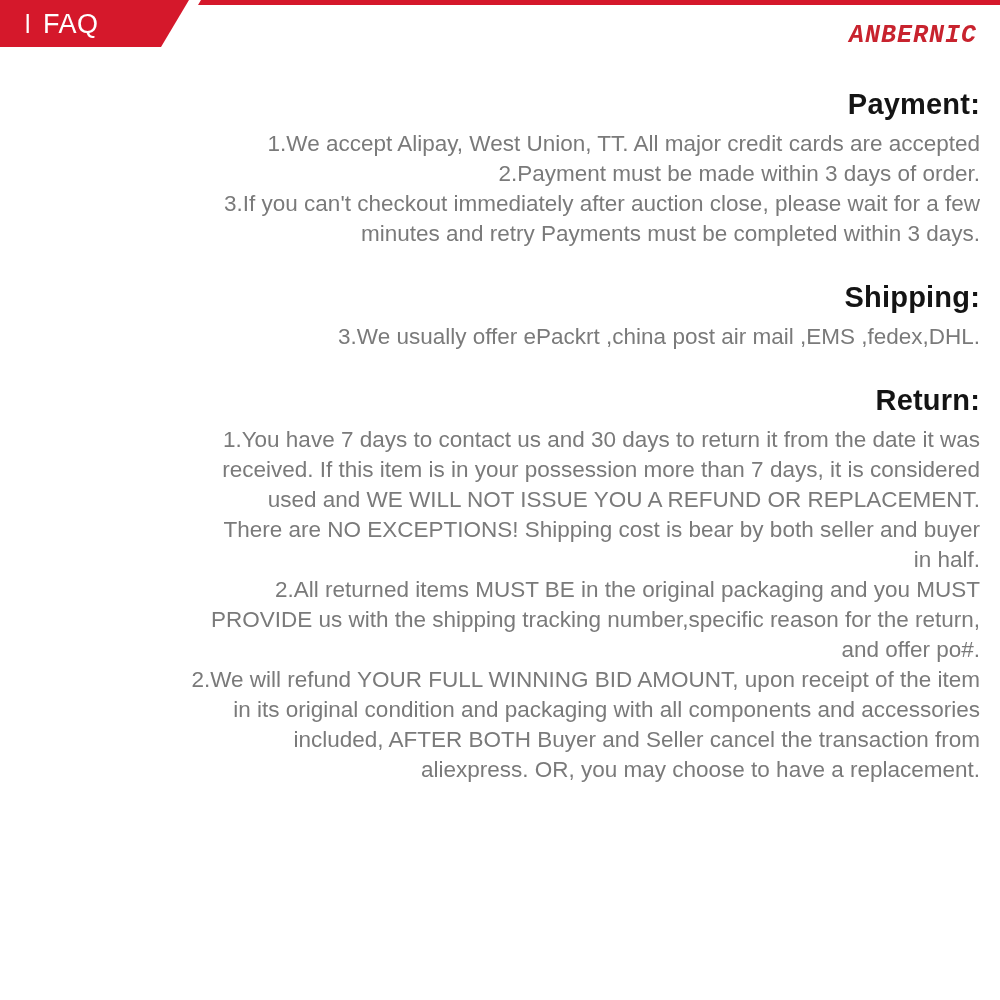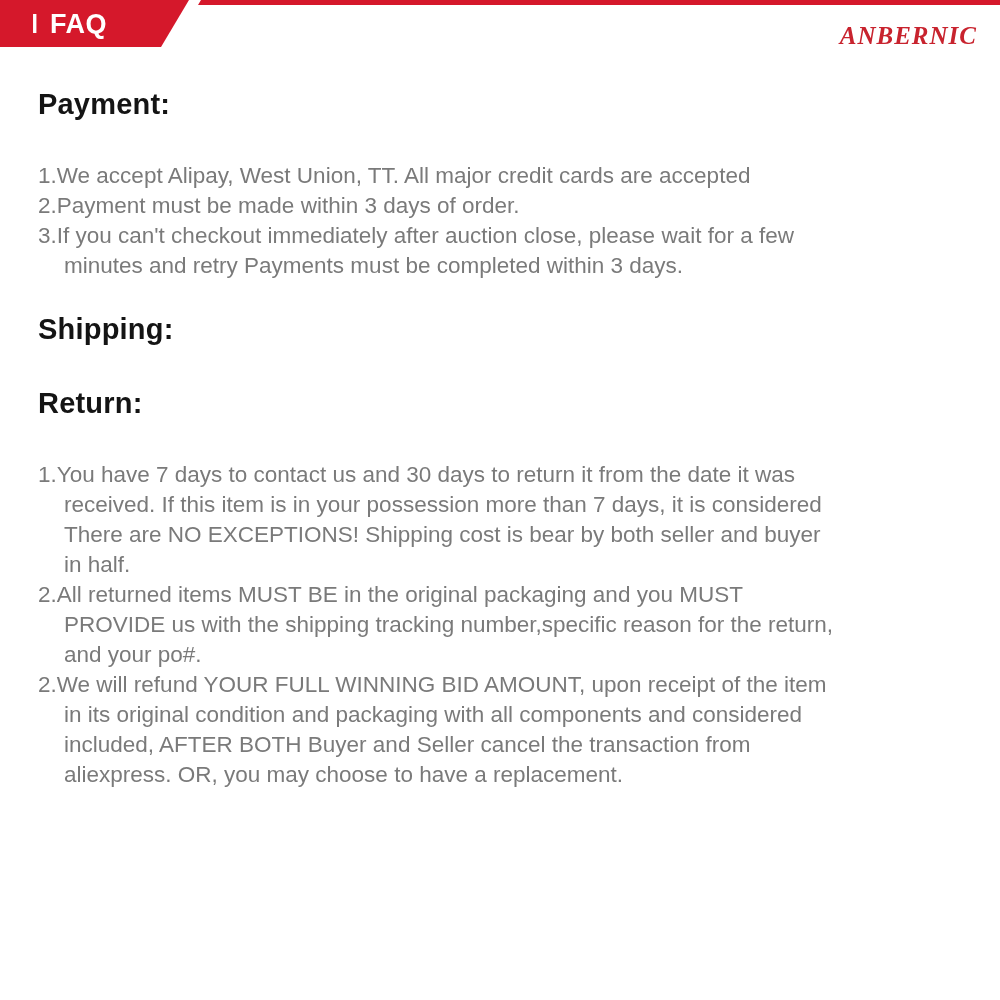--- a/index.html
+++ b/index.html
@@ -26,53 +26,54 @@
     background:var(--banner-red);
     clip-path:polygon(0 0,100% 0,calc(100% - 28px) 100%,0 100%);
   }
   .hdr-strip{
     position:absolute;top:0;left:198px;
     width:802px;height:5px;
     background:var(--banner-red);
     clip-path:polygon(3px 0,100% 0,100% 100%,0 100%);
   }
   .hdr-tab-text{
-    position:absolute;top:9px;left:31px;
+    position:absolute;top:9px;left:24px;
     color:#ffffff;
-    font-size:27px;font-weight:bold;
+    font-size:27px;font-weight:normal;
     letter-spacing:0.5px;
     line-height:30px;
     white-space:nowrap;
   }
   .hdr-tab-text .bar{display:inline-block;margin-right:11px;transform:scaleX(0.85);}
   .brand{
     position:absolute;top:21px;right:23px;
-    font-family:Liberation Serif, serif;
+    font-family:Liberation Mono, monospace;
     font-style:italic;font-weight:600;
     font-size:25px;line-height:30px;
     letter-spacing:1px;
     color:var(--brand-red);
     white-space:nowrap;
   }
 
   
   main{
     position:absolute;top:47px;left:0;
     width:1000px;
     padding:0 20px 0 38px;
+    text-align:right;
   }
   .section-heading{
     font-size:29px;font-weight:bold;
     line-height:34px;
     color:var(--heading-black);
     letter-spacing:0.2px;
   }
   .section-heading.first{margin-top:40px;}
   .section-heading.rest{margin-top:31px;}
-  .list{margin-top:40px;}
+  .list{margin-top:8px;}
   .item{padding-left:26px;}
   .line{
     font-size:22.5px;
     line-height:30px;
     color:var(--body-gray);
     white-space:nowrap;
   }
   .line.first{text-indent:-26px;}
 </style>
 </head>
@@ -96,34 +97,38 @@
       <div class="item">
         <div class="line first">2.Payment must be made within 3 days of order.</div>
       </div>
       <div class="item">
         <div class="line first">3.If you can't checkout immediately after auction close, please wait for a few</div>
         <div class="line">minutes and retry Payments must be completed within 3 days.</div>
       </div>
     </div>
     <div class="section-heading rest">Shipping:</div>
     <div class="list">
+      <div class="item">
+        <div class="line first">3.We usually offer ePackrt ,china post air mail ,EMS ,fedex,DHL.</div>
+      </div>
     </div>
     <div class="section-heading rest">Return:</div>
     <div class="list">
       <div class="item">
         <div class="line first">1.You have 7 days to contact us and 30 days to return it from the date it was</div>
         <div class="line">received. If this item is in your possession more than 7 days, it is considered</div>
+        <div class="line">used and WE WILL NOT ISSUE YOU A REFUND OR REPLACEMENT.</div>
         <div class="line">There are NO EXCEPTIONS! Shipping cost is bear by both seller and buyer</div>
         <div class="line">in half.</div>
       </div>
       <div class="item">
         <div class="line first">2.All returned items MUST BE in the original packaging and you MUST</div>
         <div class="line">PROVIDE us with the shipping tracking number,specific reason for the return,</div>
-        <div class="line">and your po#.</div>
+        <div class="line">and offer po#.</div>
       </div>
       <div class="item">
         <div class="line first">2.We will refund YOUR FULL WINNING BID AMOUNT, upon receipt of the item</div>
-        <div class="line">in its original condition and packaging with all components and considered</div>
+        <div class="line">in its original condition and packaging with all components and accessories</div>
         <div class="line">included, AFTER BOTH Buyer and Seller cancel the transaction from</div>
         <div class="line">aliexpress. OR, you may choose to have a replacement.</div>
       </div>
     </div>
   </main>
 
 </body></html>

